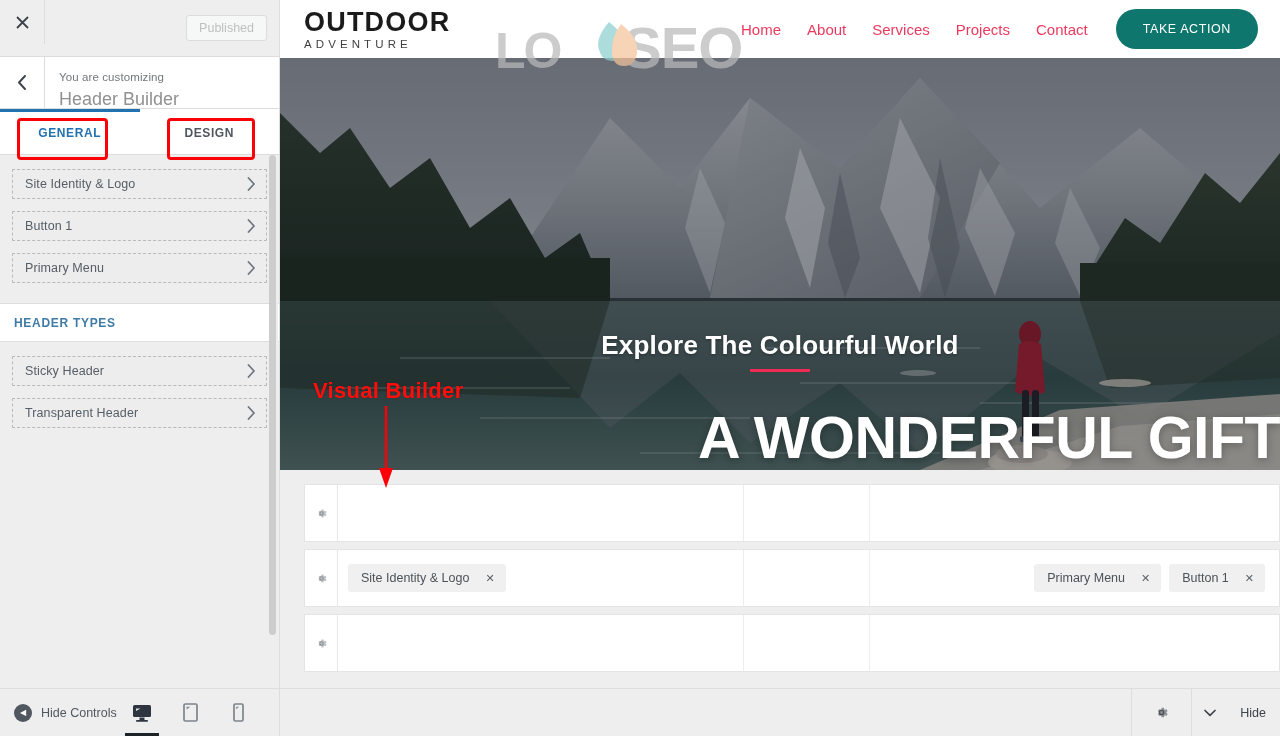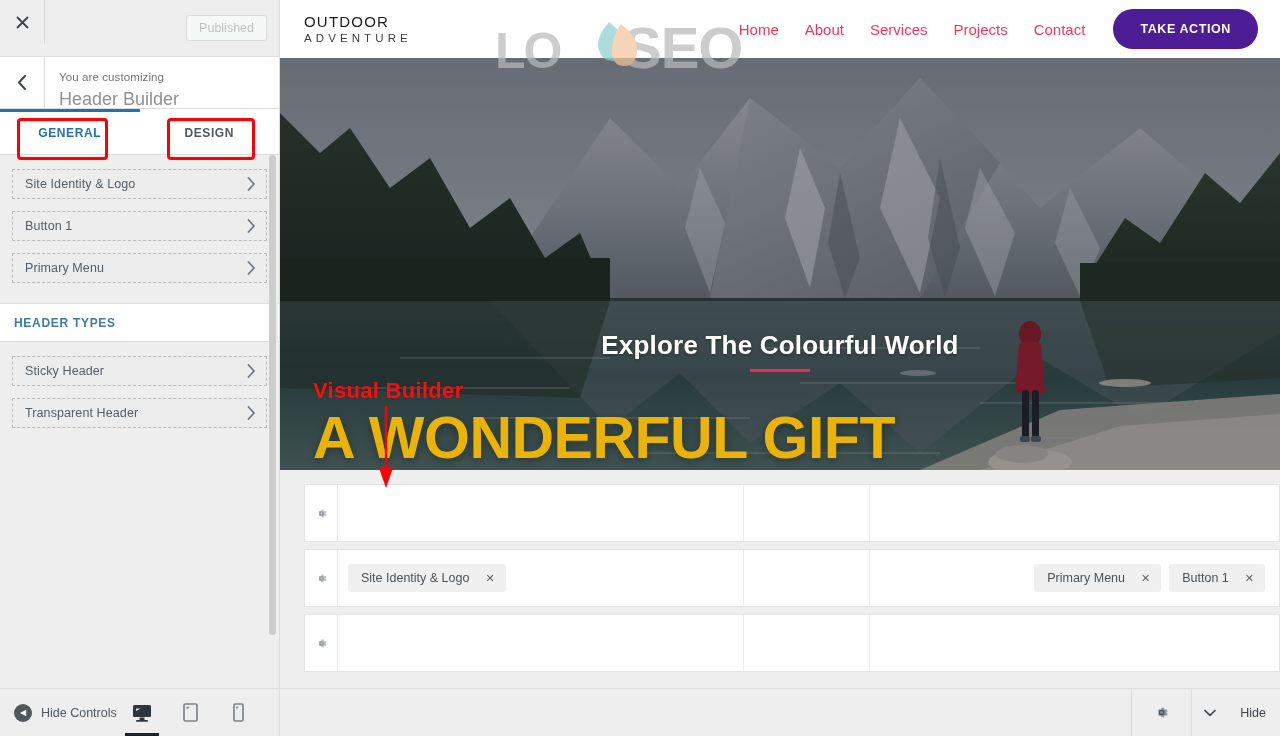--- a/index.html
+++ b/index.html
@@ -210,40 +210,40 @@
   .site-header {
     position: relative;
     height: 58px;
     background: #fff;
     display: flex; align-items: center;
     padding: 0 0 0 24px;
     z-index: 6;
   }
   .logo { line-height: 1.05; }
   .logo-1 {
-    font-size: 15px; font-weight: 400; letter-spacing: 1.2px;
+    font-size: 27px; font-weight: 700; letter-spacing: 1.2px;
     color: #1b1b1b;
   }
   .logo-2 {
     font-size: 11.5px; letter-spacing: 4.1px;
     color: #3f3f3f; margin-top: 2px;
   }
   .nav {
     margin-left: auto;
     display: flex; align-items: center; gap: 26px;
   }
   .nav a {
     font-size: 15px; color: #ec3a5e; text-decoration: none;
     font-family: "Liberation Sans", sans-serif;
   }
   .cta {
     margin-left: 28px; margin-right: 22px;
-    background: #4c1d95;
+    background: #0f766e;
     color: #fff;
-    font-size: 12.5px; font-weight: 700; letter-spacing: .6px;
+    font-size: 12.5px; font-weight: 400; letter-spacing: .6px;
     border: none; border-radius: 26px;
     padding: 13px 27px;
     cursor: pointer;
     font-family: "Liberation Sans", sans-serif;
   }
 
   
   .hero {
     position: relative;
     height: 412px;
@@ -262,22 +262,22 @@
     letter-spacing: .2px;
     text-shadow: 0 1px 3px rgba(0,0,0,.35);
   }
   .hero-divider {
     position: absolute; top: 311px; left: 50%;
     transform: translateX(-50%);
     width: 60px; height: 3px; background: #ef2b55;
   }
   .hero-title {
     position: absolute; top: 350px; left: 0; right: 0;
-    text-align: left;
-    color: #eab308;
+    text-align: right;
+    color: #ffffff;
     font-size: 59px; font-weight: 700; letter-spacing: -.5px;
     line-height: 1.05;
     text-shadow: 0 2px 8px rgba(0,0,0,.3);
     white-space: nowrap;
     margin-left: 33px;
   }
 
   
   .watermark {
     position: absolute;

